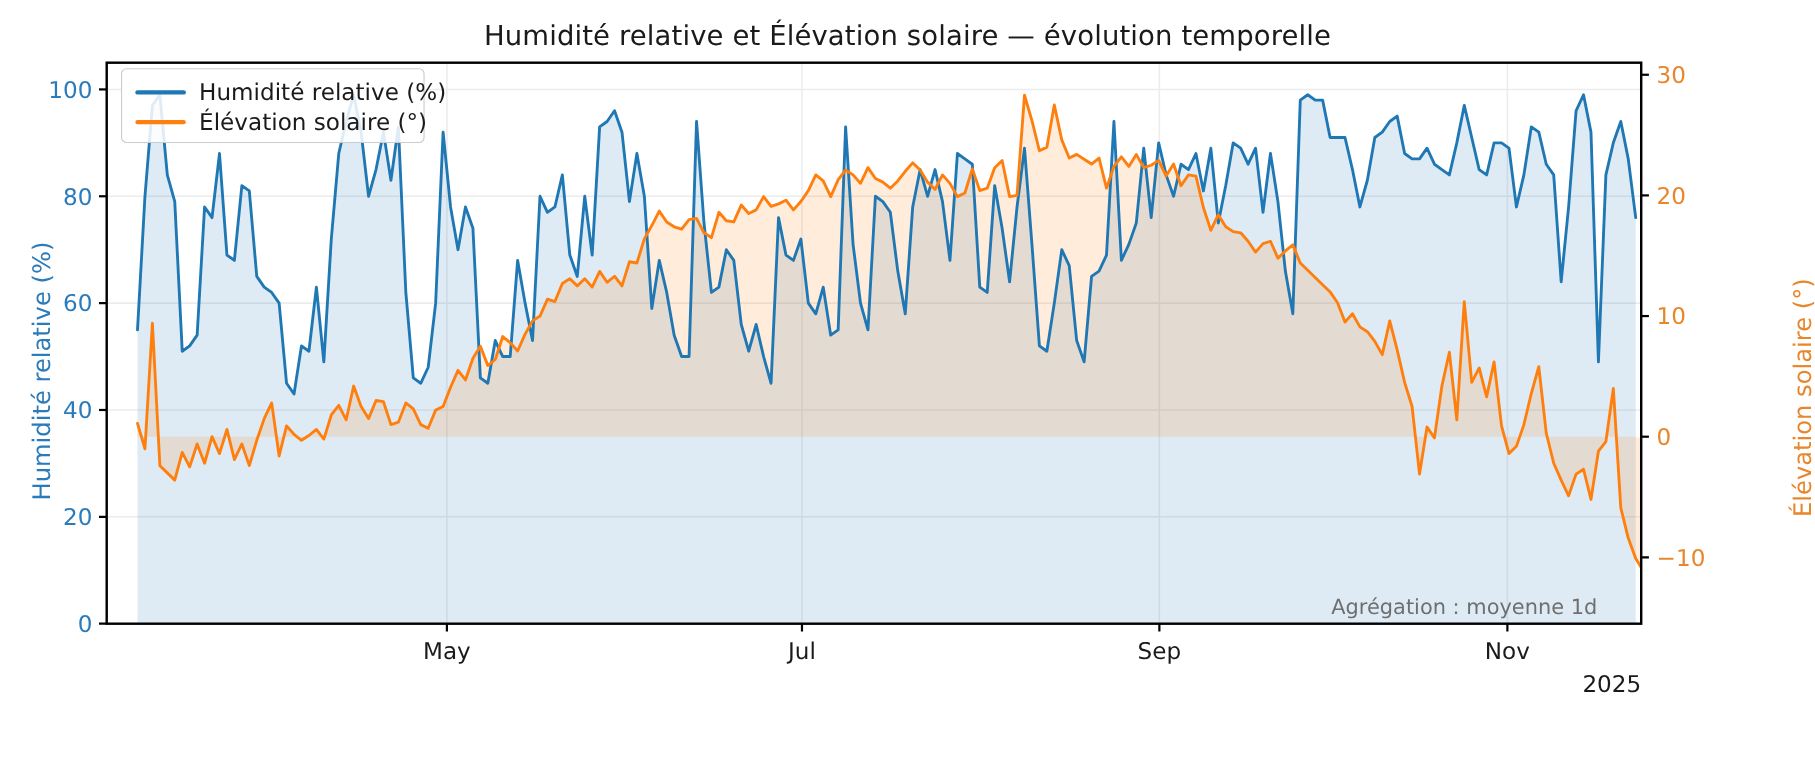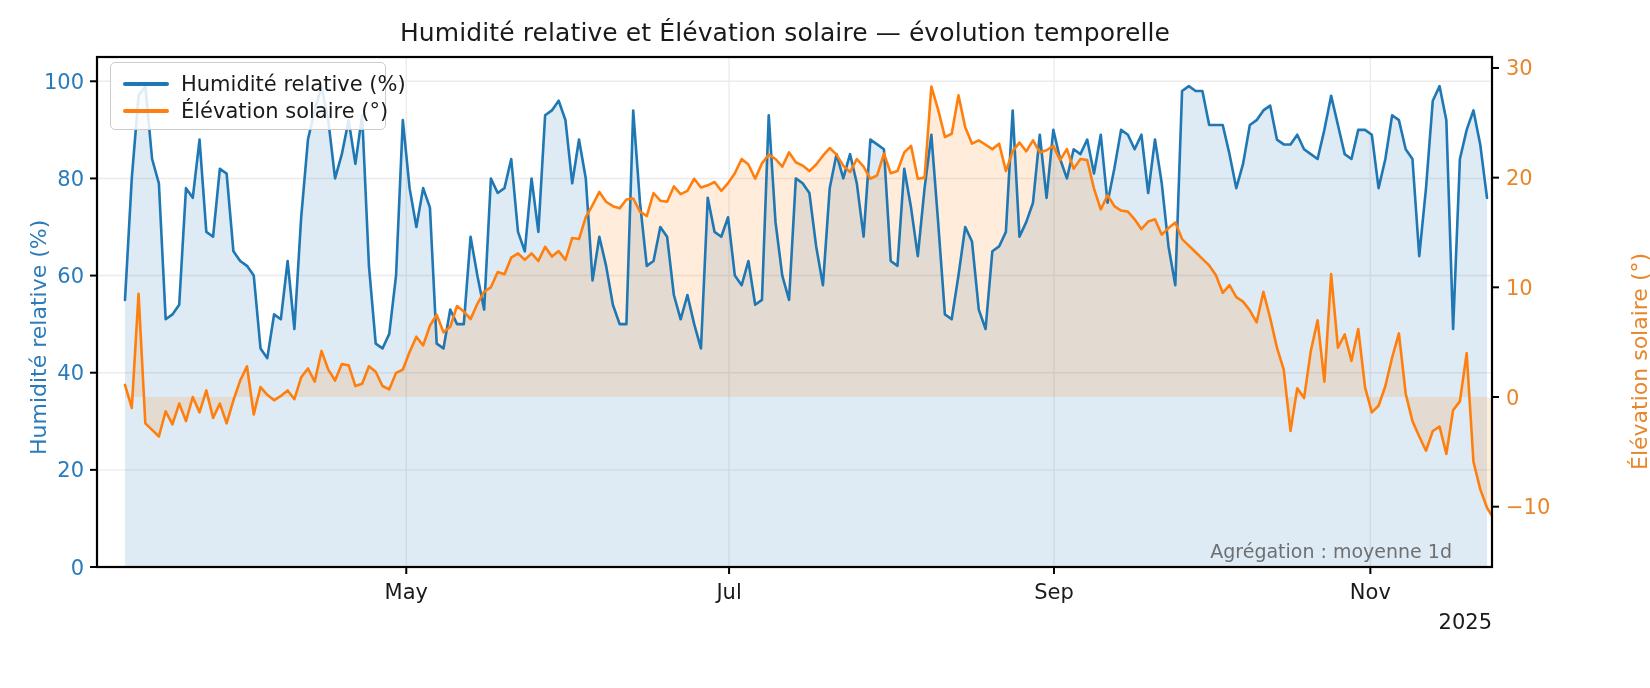--- a/index.html
+++ b/index.html
@@ -1,20 +1,20 @@
 <!DOCTYPE html>
 <html><head>
 <meta charset="utf-8">
 <style>
   html,body{margin:0;padding:0;background:#ffffff;}
   body{width:1650px;height:688px;font-family:"DejaVu Sans","Liberation Sans",sans-serif;overflow:hidden;}
   #root{position:relative;width:1650px;height:688px;background:#ffffff;}
   .chart-title{
     position:absolute;left:0;top:18px;width:1570px;text-align:center;
-    font-size:25px;color:#1a1a1a;font-weight:400;letter-spacing:.1px;
+    font-size:25px;color:#1a1a1a;font-weight:400;letter-spacing:.1px;padding-left:40px;
   }
   svg.plot{position:absolute;left:0;top:0;width:1650px;height:688px;}
   .ylabel-left{
     position:absolute;color:#2b7bba;font-size:22px;white-space:nowrap;
     transform-origin:0 0;transform:rotate(-90deg);
     left:26px;top:455px;
   }
   .ylabel-right{
     position:absolute;color:#e8862b;font-size:22px;white-space:nowrap;
     transform-origin:0 0;transform:rotate(-90deg);

